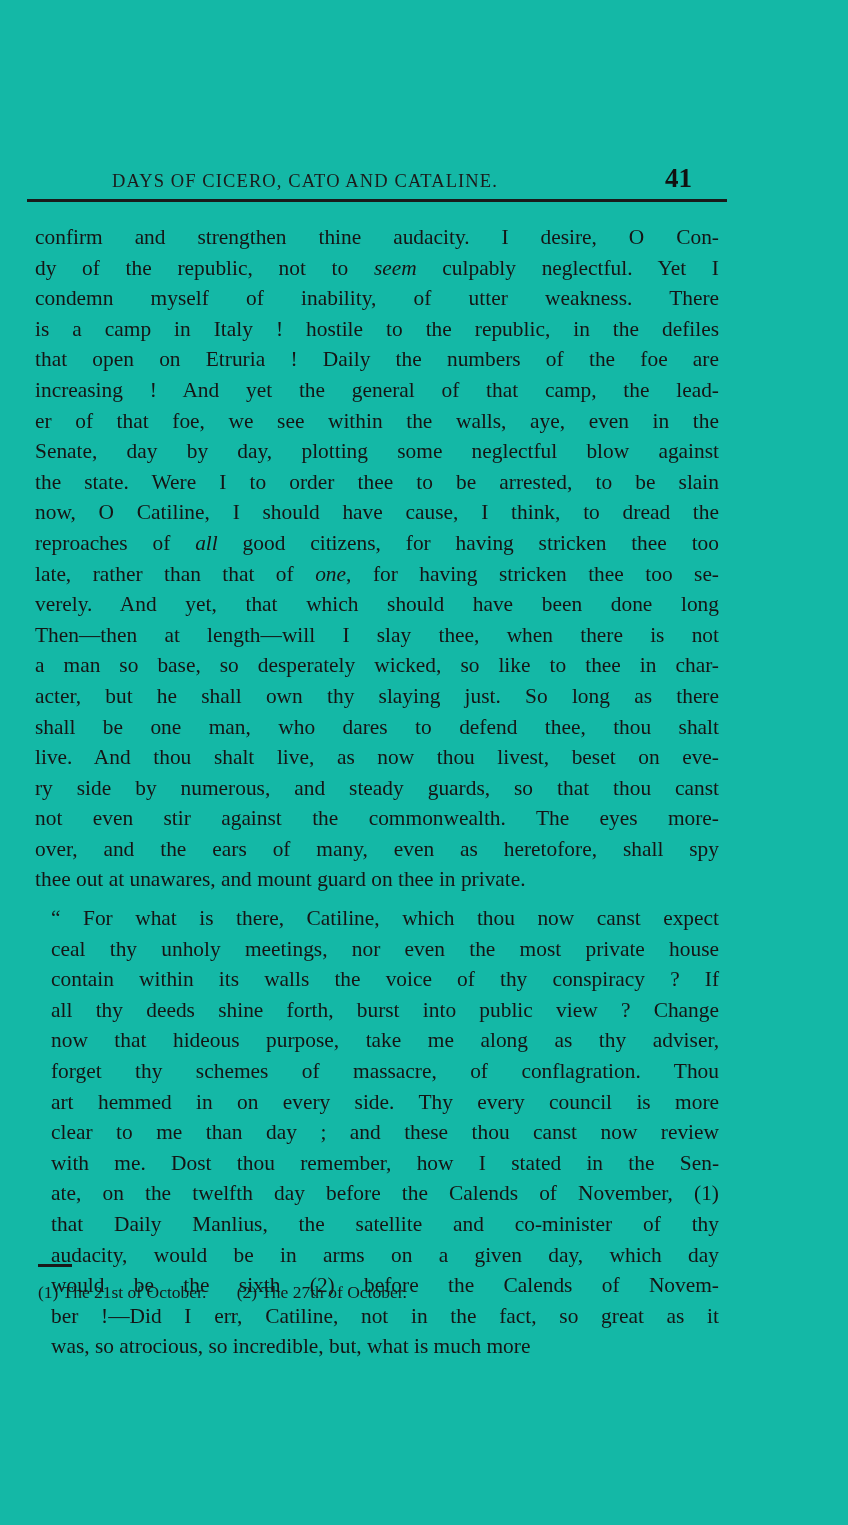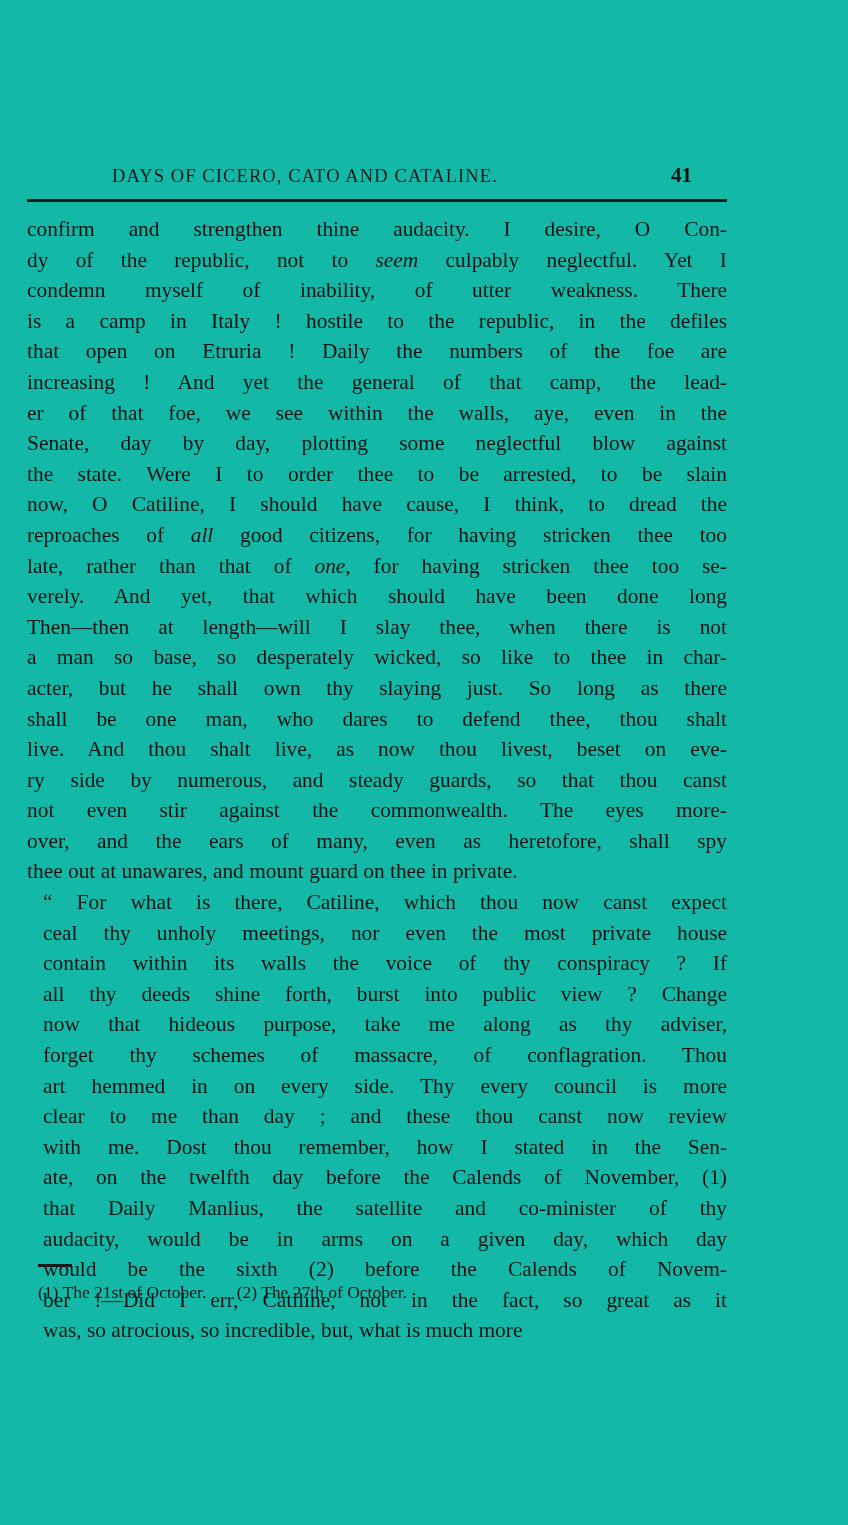--- a/index.html
+++ b/index.html
@@ -33,21 +33,21 @@
   }
   .running-title {
     font-size: 18.5px;
     letter-spacing: 1.1px;
     font-variant: small-caps;
     text-transform: uppercase;
     white-space: nowrap;
     color: #1b1b1b;
   }
   .folio {
-    font-size: 21px;
+    font-size: 27px;
     font-weight: bold;
     color: #111;
     margin-left: 18px;
   }
   .rule {
     position: absolute;
     left: 27px;
     top: 199px;
     width: 700px;
     height: 2.5px;
@@ -57,21 +57,21 @@
     position: absolute;
     left: 27px;
     top: 214px;
     width: 700px;
   }
   .para {
     font-size: 21.4px;
     line-height: 30.6px;
     text-align: justify;
     text-justify: inter-word;
-    margin: 0;
+    margin: 8px;
     color: #151515;
   }
   .para.indent {
     text-indent: 16px;
   }
   .line {
     display: block;
     white-space: nowrap;
   }
   

